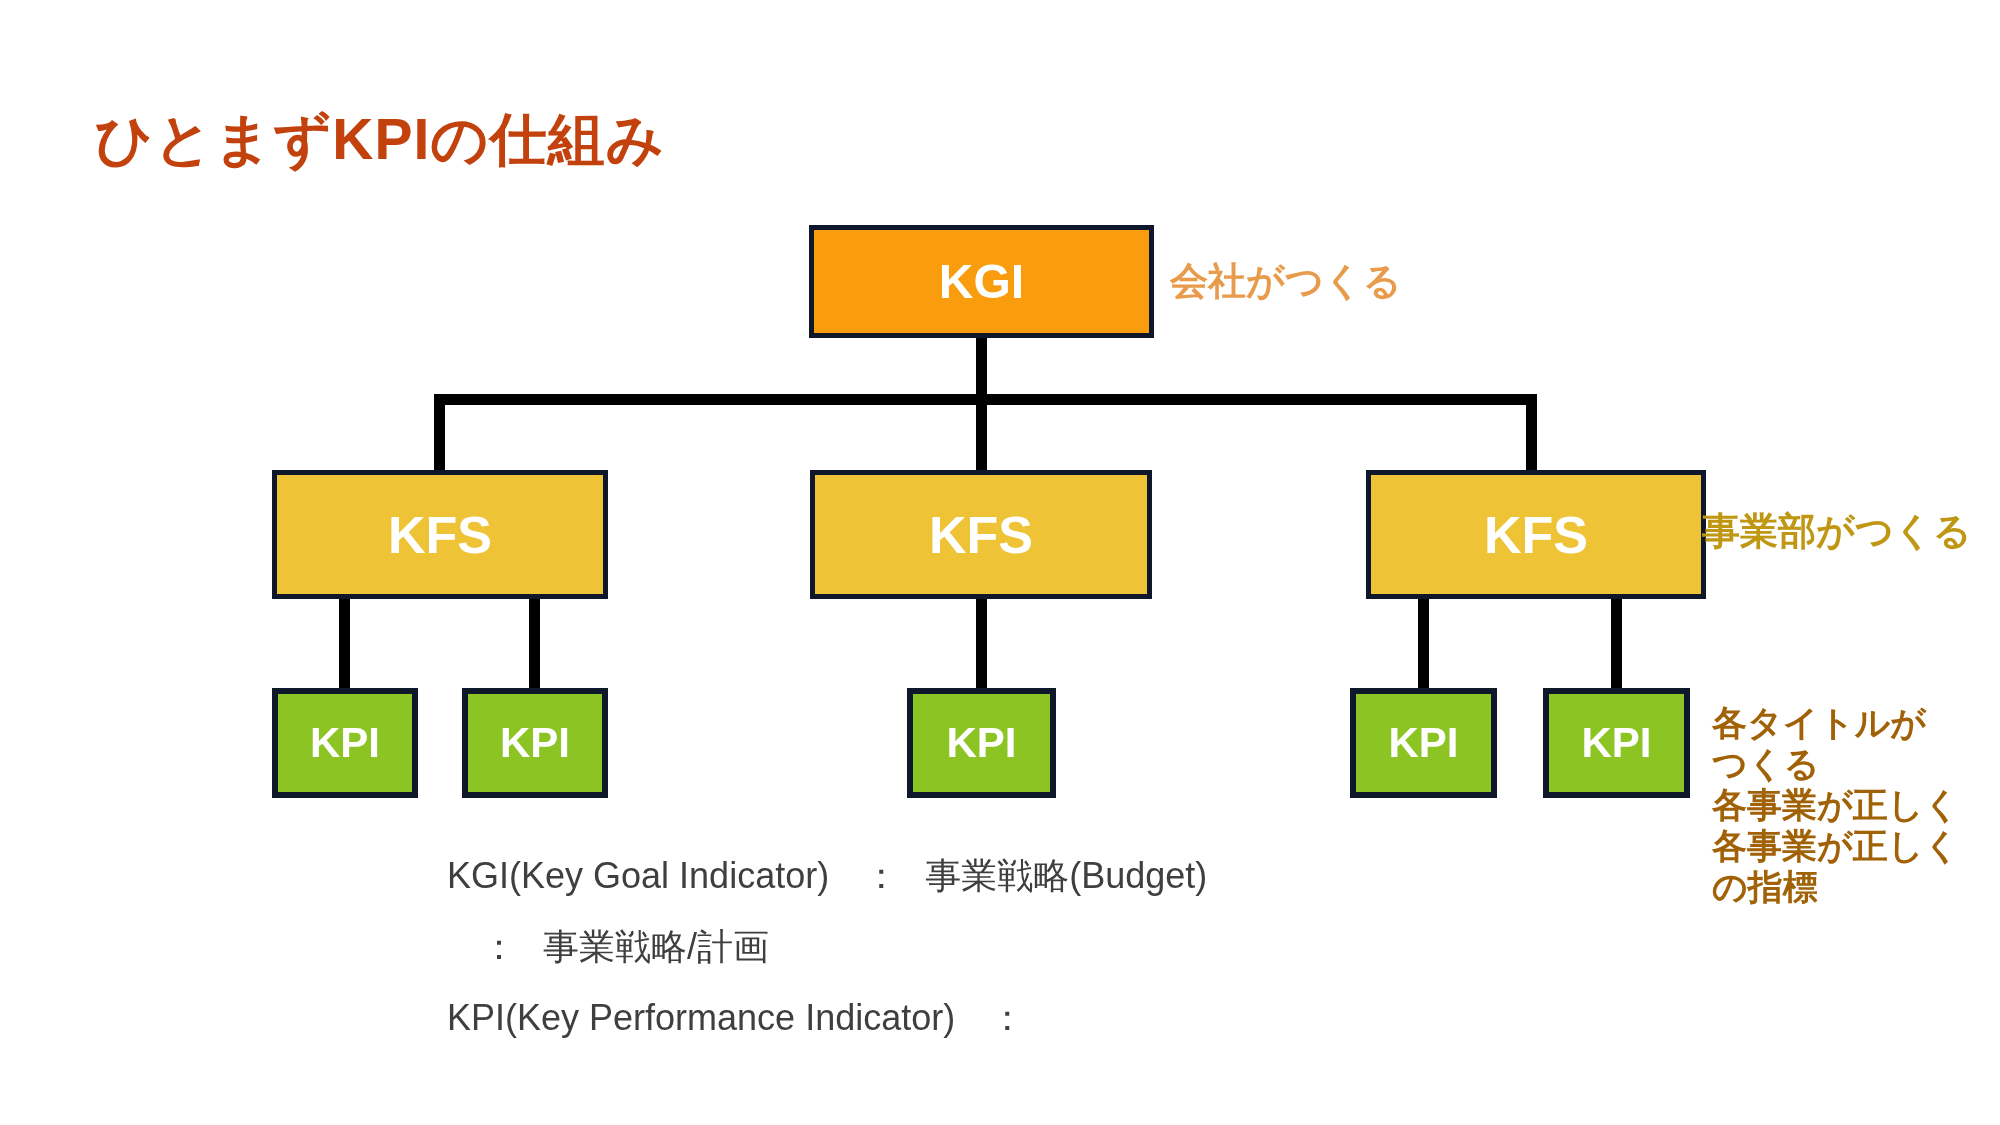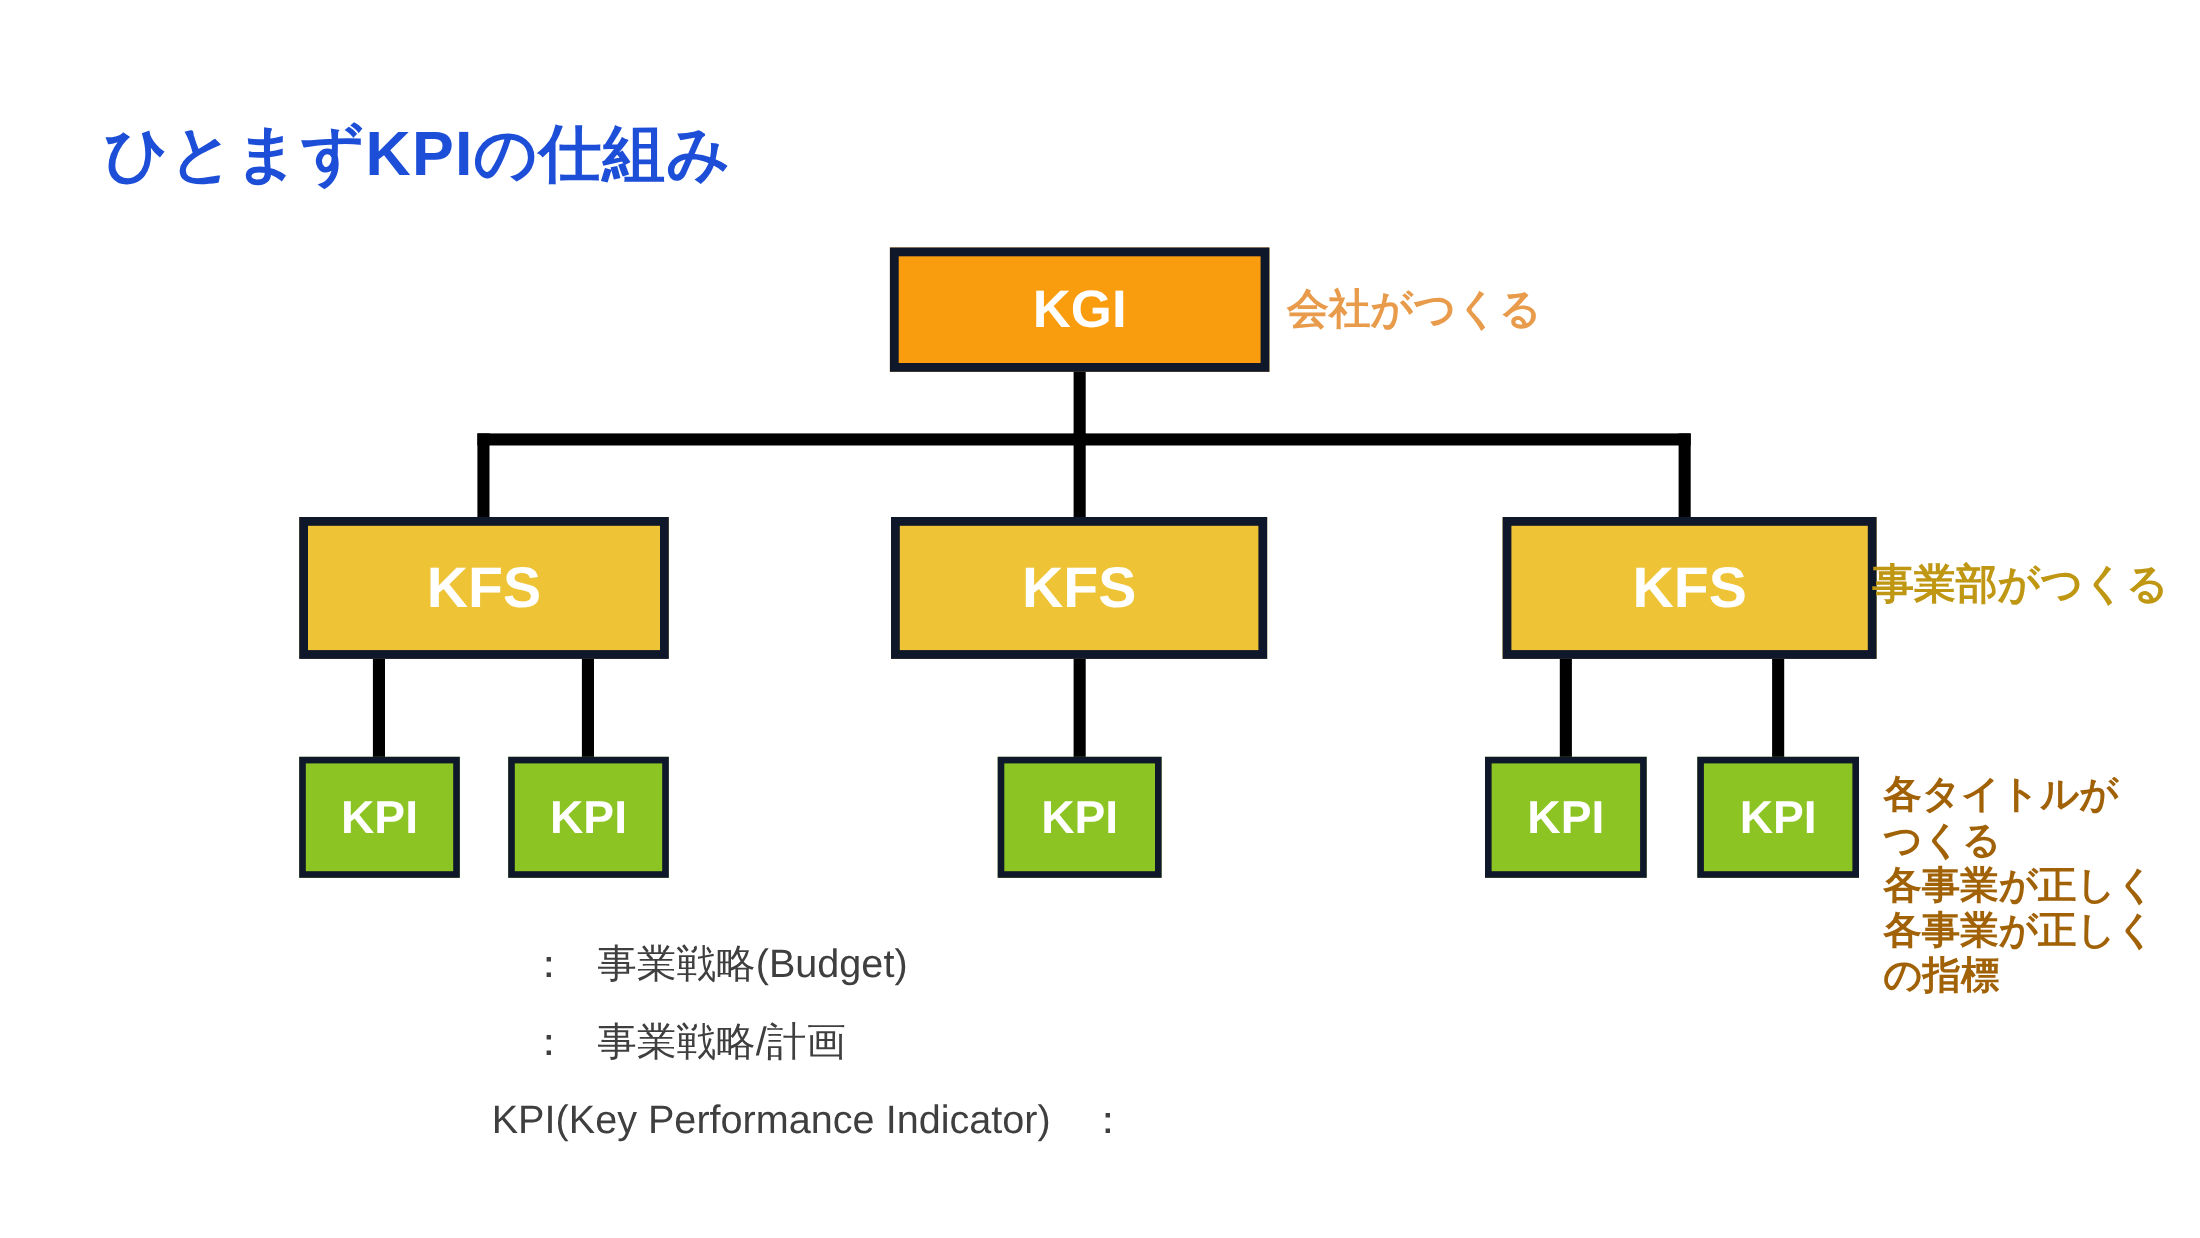--- a/index.html
+++ b/index.html
@@ -19,21 +19,21 @@
     left: 95px; top: 102px;
     font-size: 57px;
     font-weight: 800;
     color: #0a0a0a;
     letter-spacing: 1px;
     white-space: nowrap;
   }
   .node {
     position: absolute;
     box-sizing: border-box;
-    border: 8px solid #0f172a;
+    border: 5px solid #0f172a;
     display: flex;
     align-items: center;
     justify-content: center;
     color: #ffffff;
     font-weight: 700;
     white-space: nowrap;
   }
   .node.kgi  { left: 809px;  top: 225px; width: 345px; height: 113px; font-size: 48px; }
   .node.kfs  { top: 470px; height: 129px; font-size: 52px; }
   .node.kfs1 { left: 272px;  width: 336px; }
@@ -78,21 +78,21 @@
     font-weight: 400;
     white-space: nowrap;
   }
   .legend-sep { margin: 0 26px 0 34px; }
 </style>
 </head>
 <body>
 
 <div class="canvas">
 
-  <div class="slide-title" style="color: #1d4ed8;">ひとまずKPIの仕組み</div>
+  <div class="slide-title" style="color: #c2410c;">ひとまずKPIの仕組み</div>
 
   <div class="conn c-kgi-down" style="background-color: rgb(0, 0, 0);"></div>
   <div class="conn c-branch-h" style="background-color: rgb(0, 0, 0);"></div>
   <div class="conn c-left-down" style="background-color: rgb(0, 0, 0);"></div>
   <div class="conn c-mid-down" style="background-color: rgb(0, 0, 0);"></div>
   <div class="conn c-right-down" style="background-color: rgb(0, 0, 0);"></div>
   <div class="conn c-kpi1" style="background-color: rgb(0, 0, 0);"></div>
   <div class="conn c-kpi2" style="background-color: rgb(0, 0, 0);"></div>
   <div class="conn c-kpi3" style="background-color: rgb(0, 0, 0);"></div>
   <div class="conn c-kpi4" style="background-color: rgb(0, 0, 0);"></div>
@@ -115,20 +115,21 @@
   <div class="note note-kpi" style="color: #a16207;">
     <div>各タイトルが</div>
     <div>つくる</div>
     <div>各事業が正しく</div>
     <div>各事業が正しく</div>
     <div>の指標</div>
   </div>
 
   <div class="legend" style="color: rgb(63, 63, 63);">
     <div class="legend-row">
+      <span>KGI(Key Goal Indicator)</span>
       <span class="legend-sep">：</span>
       <span>事業戦略(Budget)</span>
     </div>
     <div class="legend-row">
       <span class="legend-sep">：</span>
       <span>事業戦略/計画</span>
     </div>
     <div class="legend-row">
       <span>KPI(Key Performance Indicator)</span>
       <span class="legend-sep">：</span>

